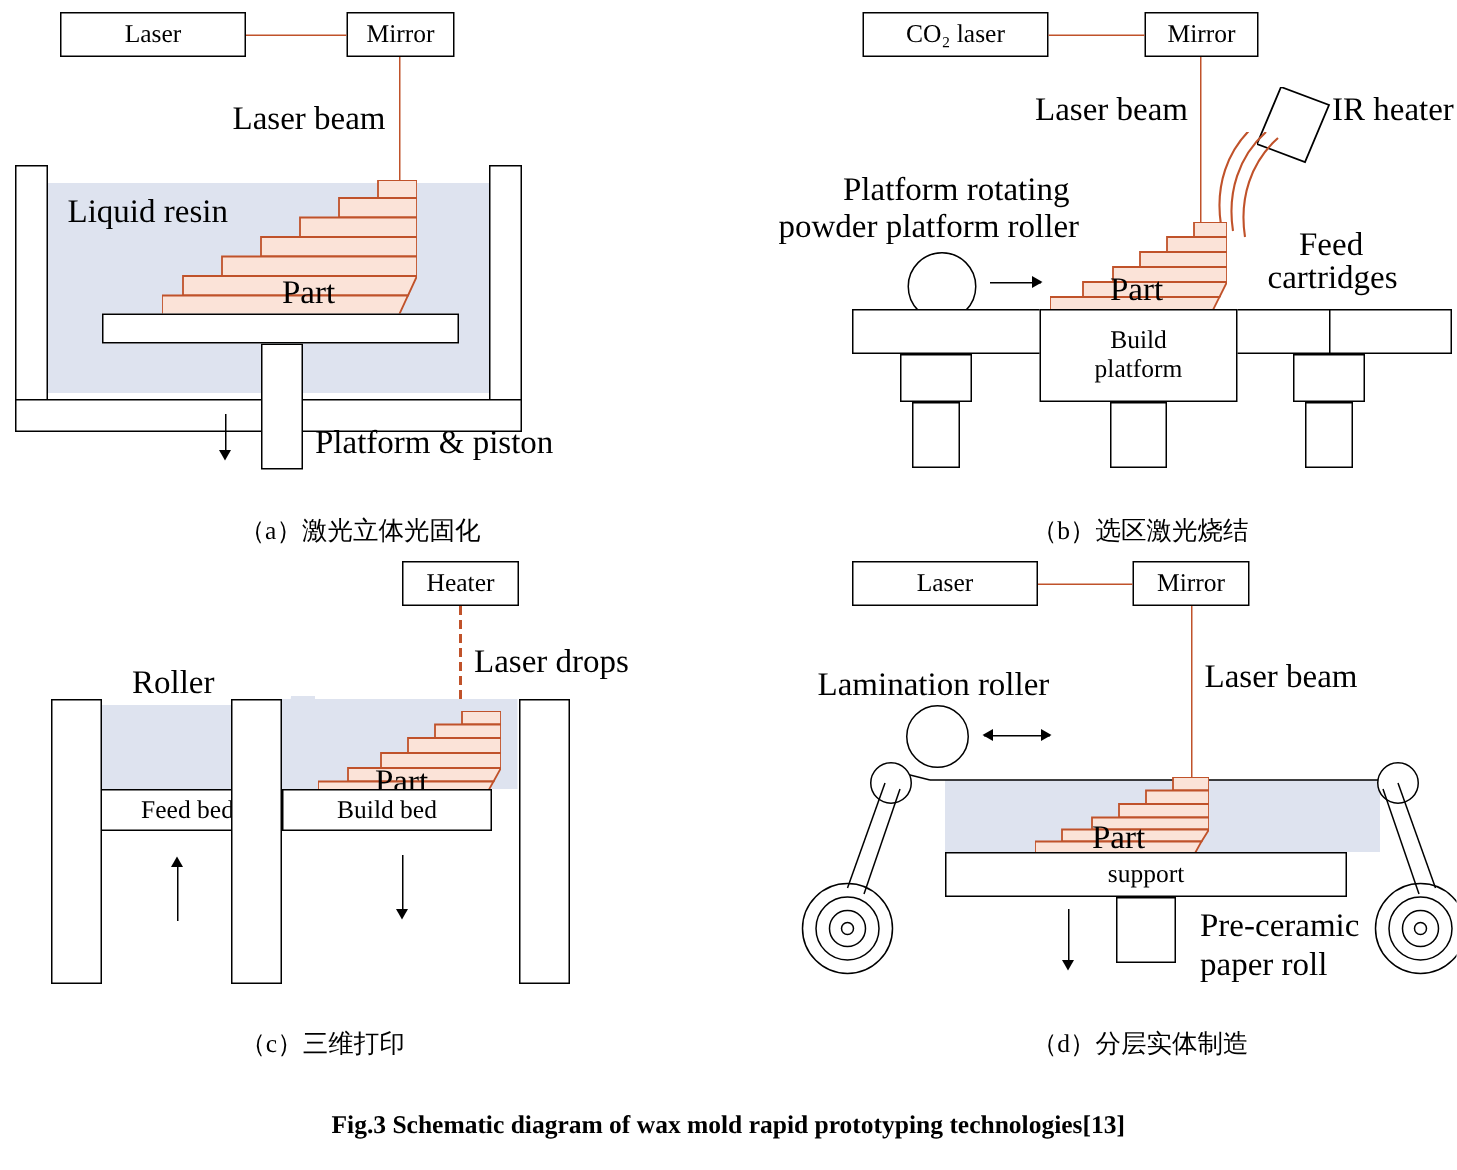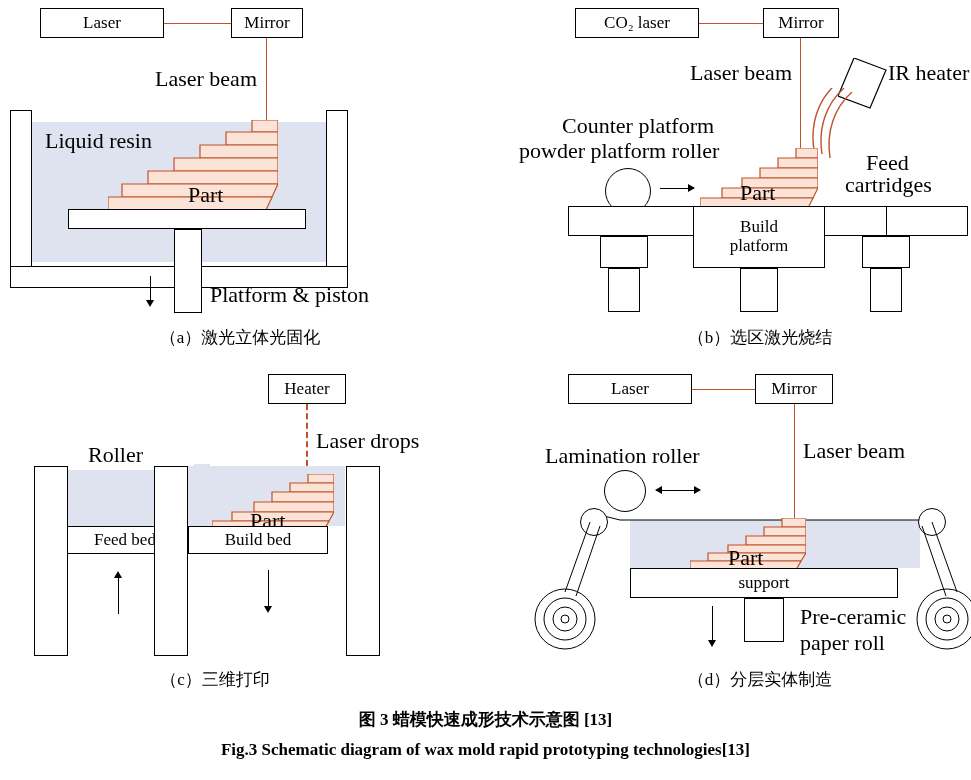--- a/index.html
+++ b/index.html
@@ -55,21 +55,21 @@
   .arrow-lr:before{
     content:"";position:absolute;left:-1px;top:-4px;
     border-right:7px solid #000;border-top:4px solid transparent;border-bottom:4px solid transparent;
   }
   .arrow-lr:after{
     content:"";position:absolute;right:-1px;top:-4px;
     border-left:7px solid #000;border-top:4px solid transparent;border-bottom:4px solid transparent;
   }
   .part-wrap{position:absolute;}
   .caption{
-    position:absolute;font-size:17px;text-align:center;white-space:nowrap;
+    position:absolute;font-size:17px;text-align:center;white-space:nowrap;margin-top:16px;
   }
   .fig-cn{
     position:absolute;width:971px;text-align:center;font-size:17px;font-weight:bold;
   }
   .fig-en{
     position:absolute;width:971px;text-align:center;font-size:17px;font-weight:bold;
   }
   .ir{position:absolute;border:1px solid #000;background:#fff;}
   .wave{position:absolute;}
   .roll{position:absolute;border:1px solid #000;border-radius:50%;background:#fff;}
@@ -135,21 +135,21 @@
     <polygon points="16,0 48,12 32,50 0,38" fill="#ffffff" stroke="#000" stroke-width="1.2"></polygon>
   </svg>
   <div class="lbl" style="left:888px;top:60px;">IR heater</div>
 
   <svg class="wave" style="left:808px;top:88px;width:60px;height:78px;" viewBox="0 0 60 78">
     <path d="M44,4 C26,20 18,44 22,70" fill="none" stroke="#c0522a" stroke-width="1.4"></path>
     <path d="M36,0 C18,16 10,40 14,66" fill="none" stroke="#c0522a" stroke-width="1.4"></path>
     <path d="M28,-4 C10,12 2,36 6,62" fill="none" stroke="#c0522a" stroke-width="1.4"></path>
   </svg>
 
-  <div class="lbl center" style="left:562px;top:113px;">Counter platform</div>
+  <div class="lbl center" style="left:562px;top:113px;">Platform rotating</div>
   <div class="lbl center" style="left:519px;top:138px;">powder platform roller</div>
 
   <div class="circle" style="left:605px;top:168px;width:44px;height:44px;"></div>
   <div class="arrow-r hblack" style="left:660px;top:188px;width:34px;height:1px;background:#000;"></div>
 
   <svg class="part-wrap" style="left:700px;top:148px;width:118px;height:60px;" viewBox="0 0 118 60">
     <g>
       <polygon points="96,0 118,0 118,10 96,10" fill="#fbe3d8" stroke="#c0522a" stroke-width="1.2"></polygon>
       <polygon points="78,10 118,10 118,20 78,20" fill="#fbe3d8" stroke="#c0522a" stroke-width="1.2"></polygon>
       <polygon points="60,20 118,20 118,30 60,30" fill="#fbe3d8" stroke="#c0522a" stroke-width="1.2"></polygon>
@@ -285,16 +285,15 @@
   <svg class="part-wrap" style="left:908px;top:520px;width:60px;height:82px;" viewBox="0 0 60 82">
     <line x1="24" y1="2" x2="49" y2="72" stroke="#000" stroke-width="1"></line>
     <line x1="14" y1="6" x2="38" y2="76" stroke="#000" stroke-width="1"></line>
   </svg>
 
   <div class="lbl" style="left:800px;top:604px;">Pre-ceramic</div>
   <div class="lbl" style="left:800px;top:630px;">paper roll</div>
 
   <div class="caption" style="left:560px;top:668px;width:400px;">（d）分层实体制造</div>
 
-  <div class="fig-cn" style="left:0;top:708px;">图 3    蜡模快速成形技术示意图 [13]</div>
   <div class="fig-en" style="left:0;top:740px;">Fig.3    Schematic diagram of wax mold rapid prototyping technologies[13]</div>
 
 </div>
 
 </body></html>

